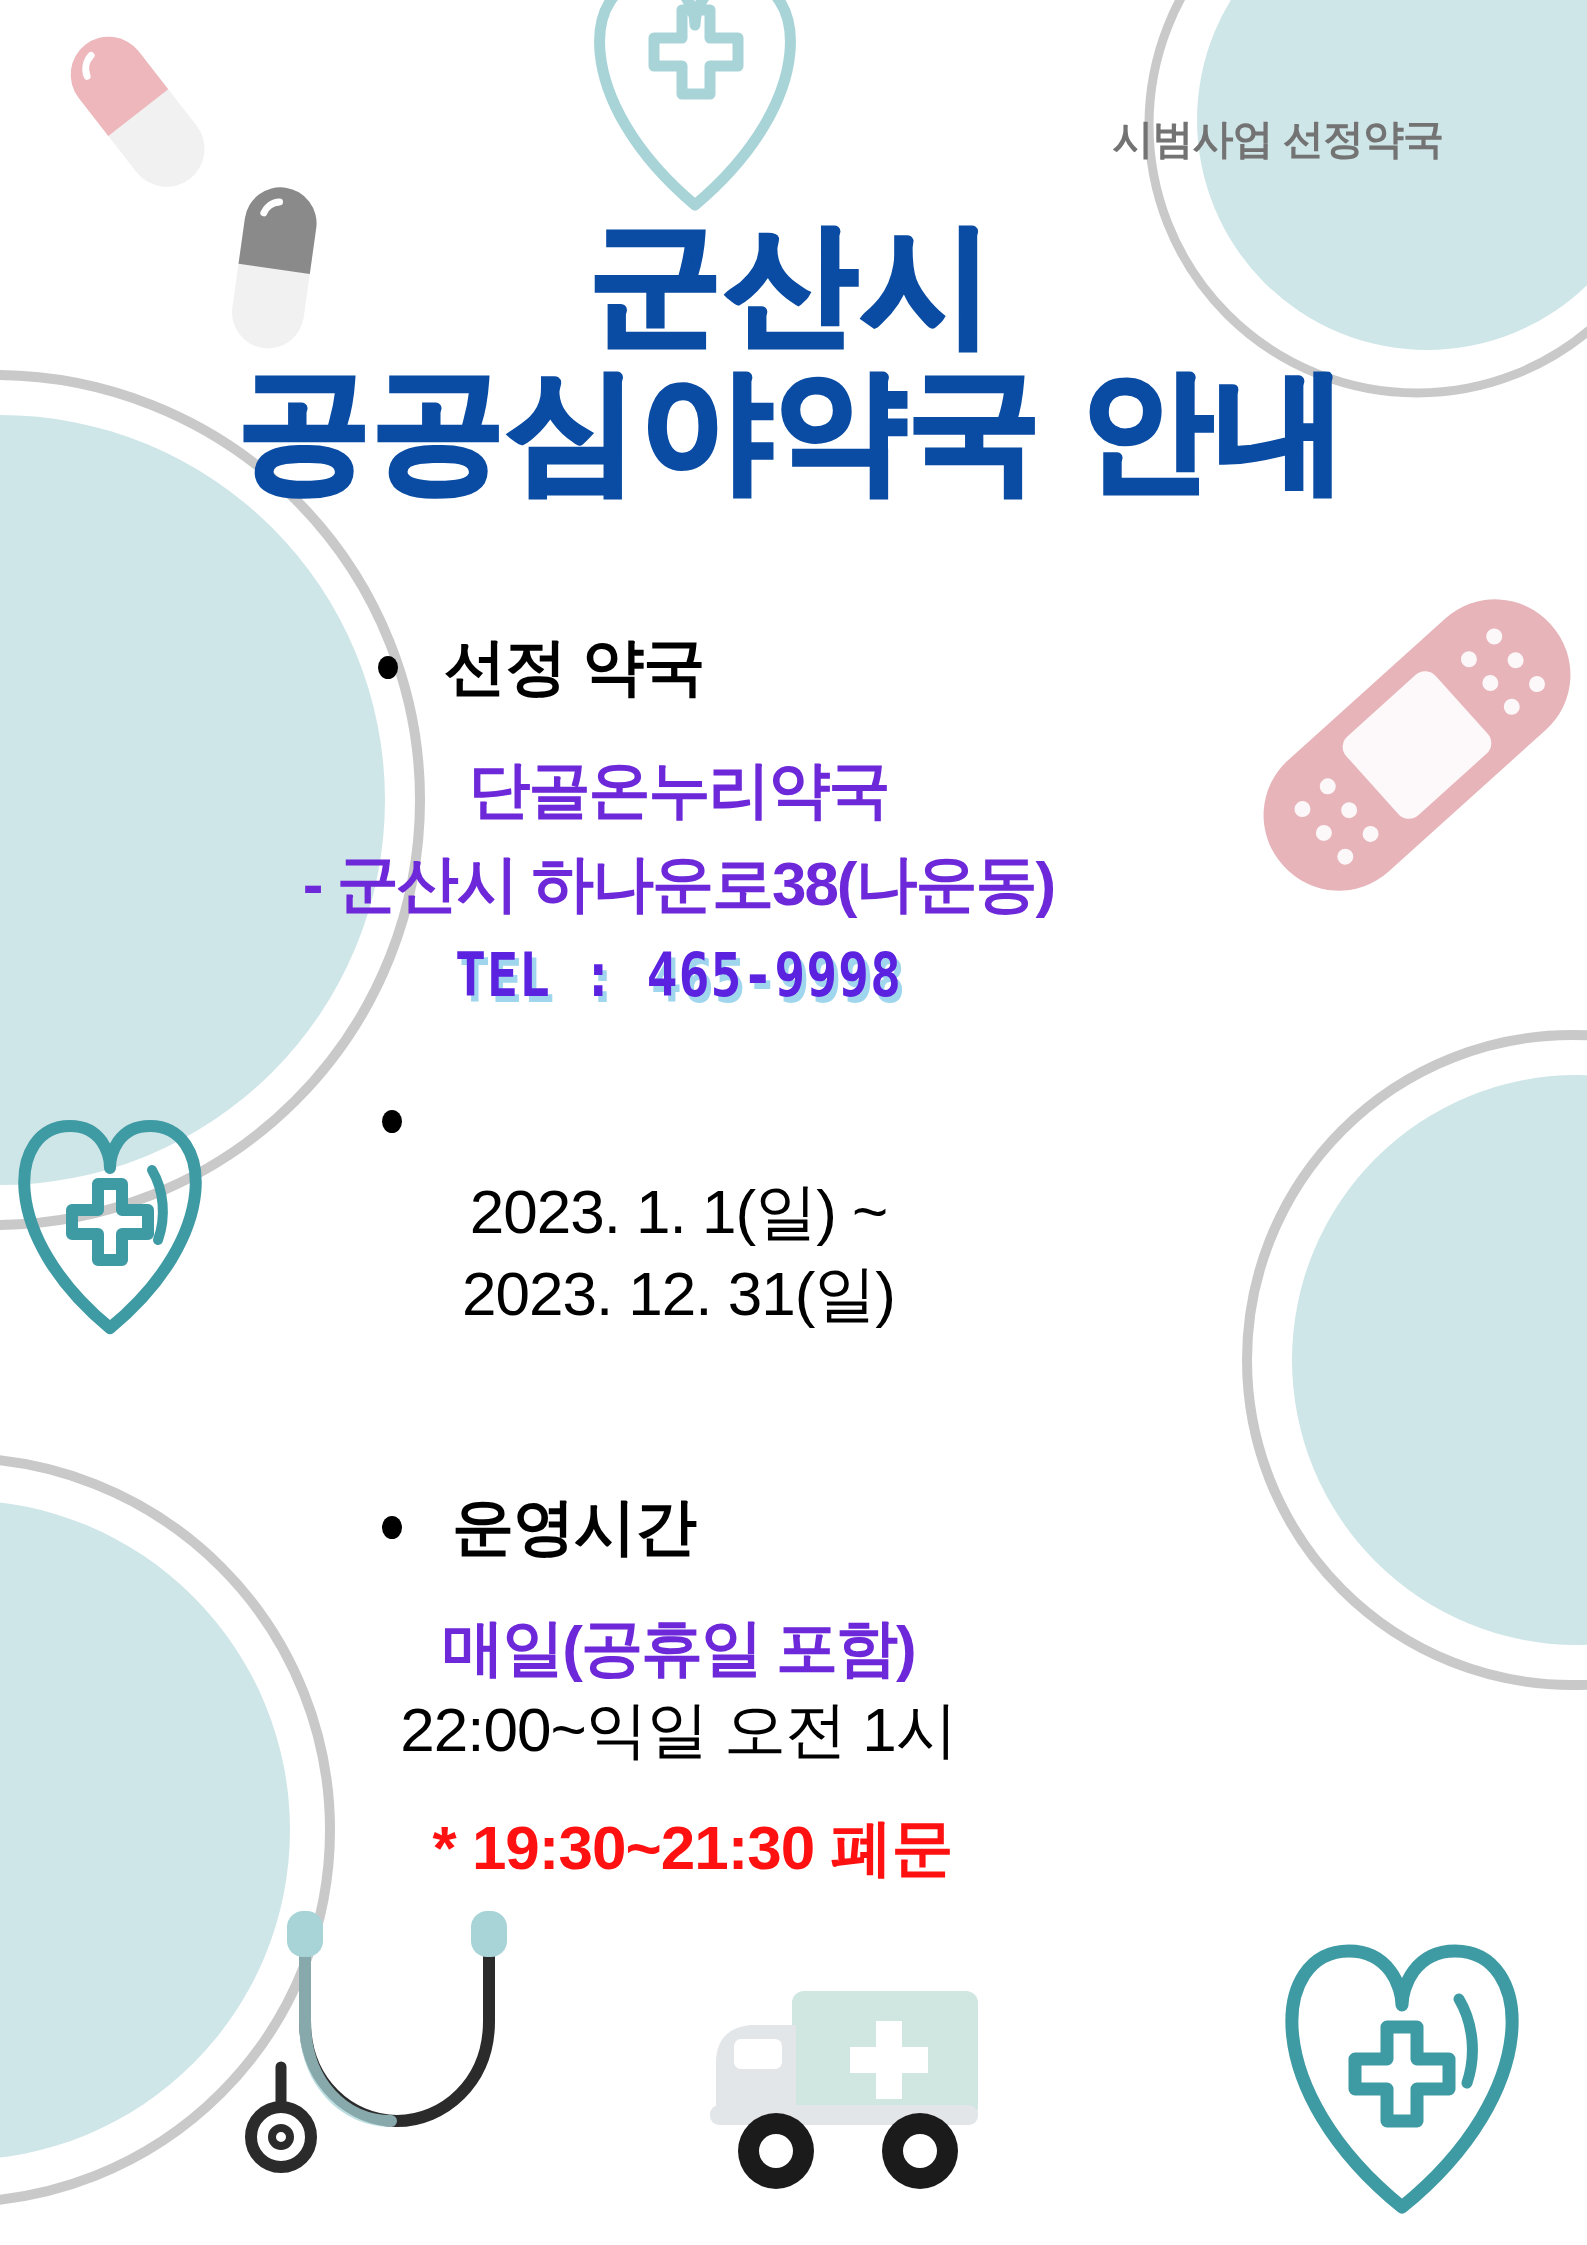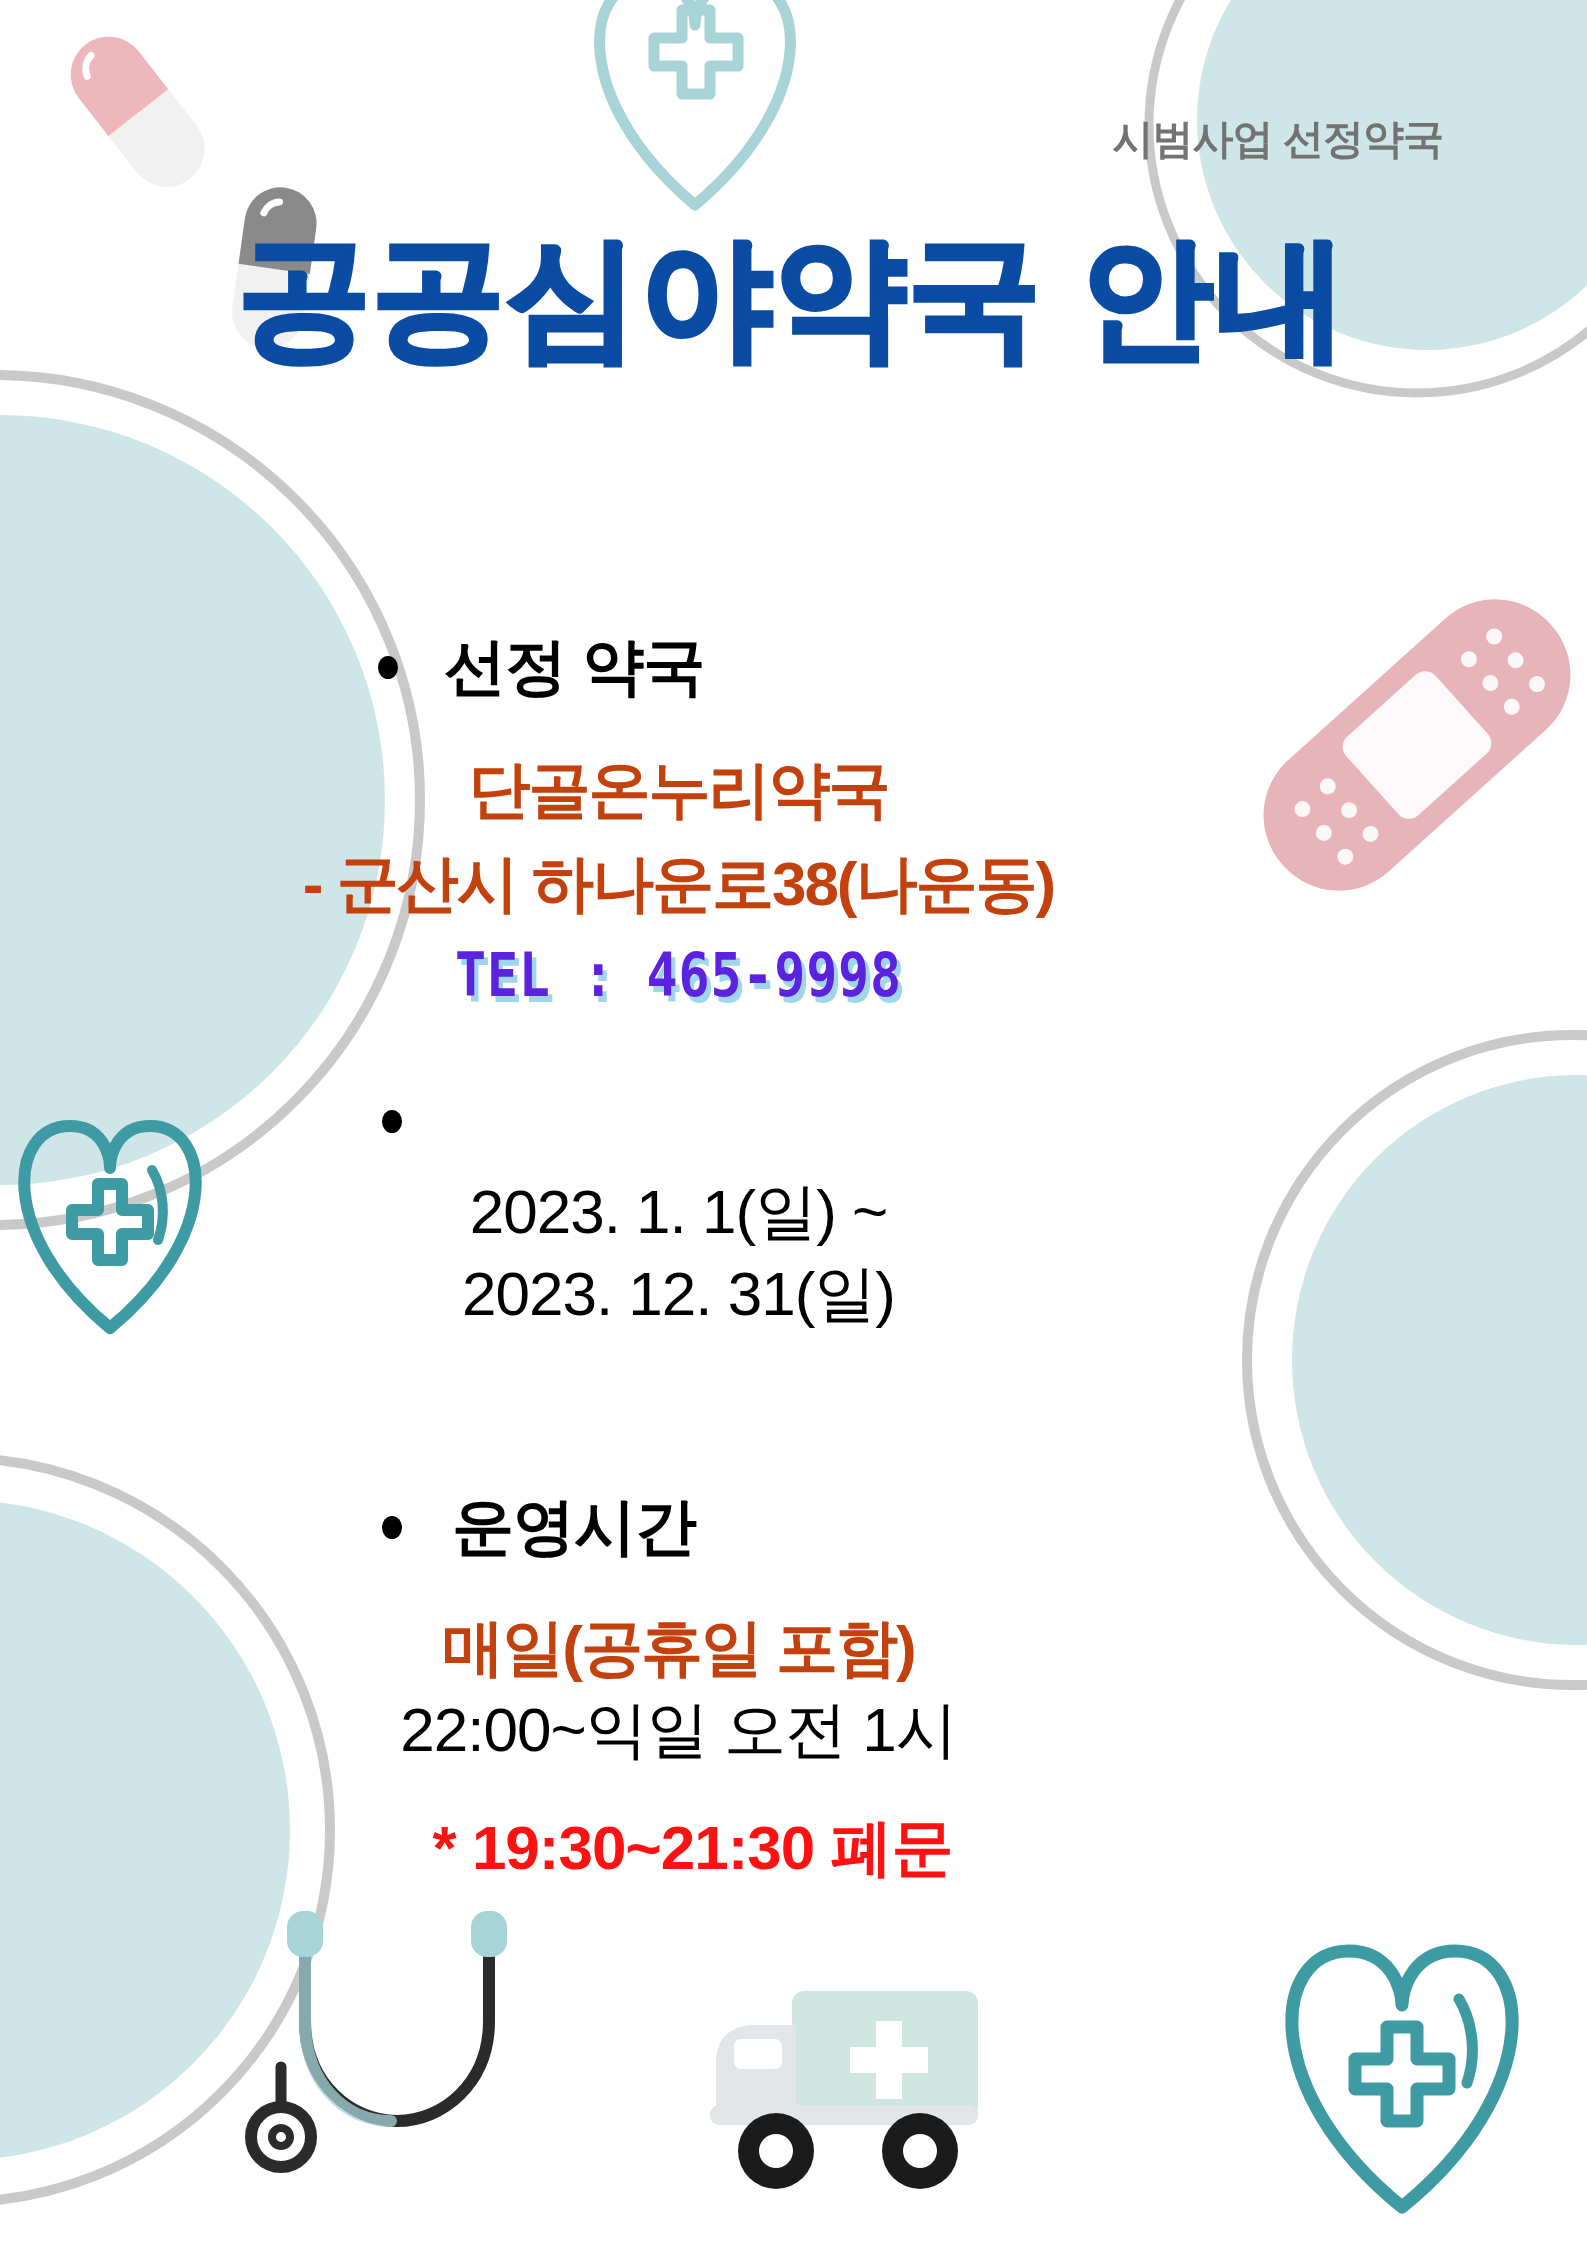--- a/index.html
+++ b/index.html
@@ -46,21 +46,21 @@
     font-size:62px;font-weight:bold;color:#000;
     letter-spacing:-1px;
   }
   .dot{
     width:20px;height:23px;border-radius:50%;
     background:#000;display:inline-block;flex:none;
   }
 
   .sub{
     text-align:center;
-    font-size:62px;font-weight:bold;color:#c2410c;
+    font-size:62px;font-weight:bold;color:#6d28d9;
     line-height:1.20;letter-spacing:-2px;
   }
   .sub-reg{
     text-align:center;
     font-size:62px;font-weight:normal;color:#000;
     line-height:1.26;letter-spacing:-1px;
   }
 
   .tel{
     text-align:center;
@@ -181,20 +181,21 @@
       <circle cx="240" cy="196" r="17" fill="#ffffff"></circle>
     </svg>
 
   </div>
 
   <div id="content">
 
     <div class="kicker">시범사업 선정약국</div>
 
     <div class="title-wrap">
+      <div class="title-l1">군산시</div>
       <div class="title-l2">공공심야약국 안내</div>
     </div>
 
     <div class="section" style="top:625px;left:0;">
       <div class="bullet-row" style="padding-left:378px;">
         <span class="dot"></span>
         <span style="width:46px;display:inline-block;"></span>
         <span>선정 약국</span>
       </div>
       <div class="sub" style="margin-top:44px;">단골온누리약국</div>

